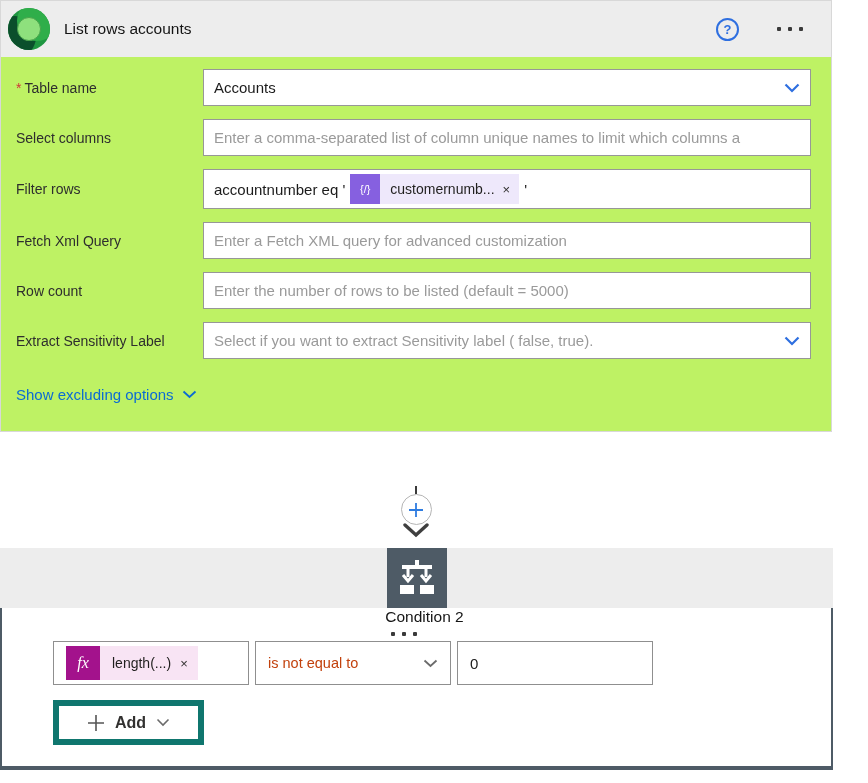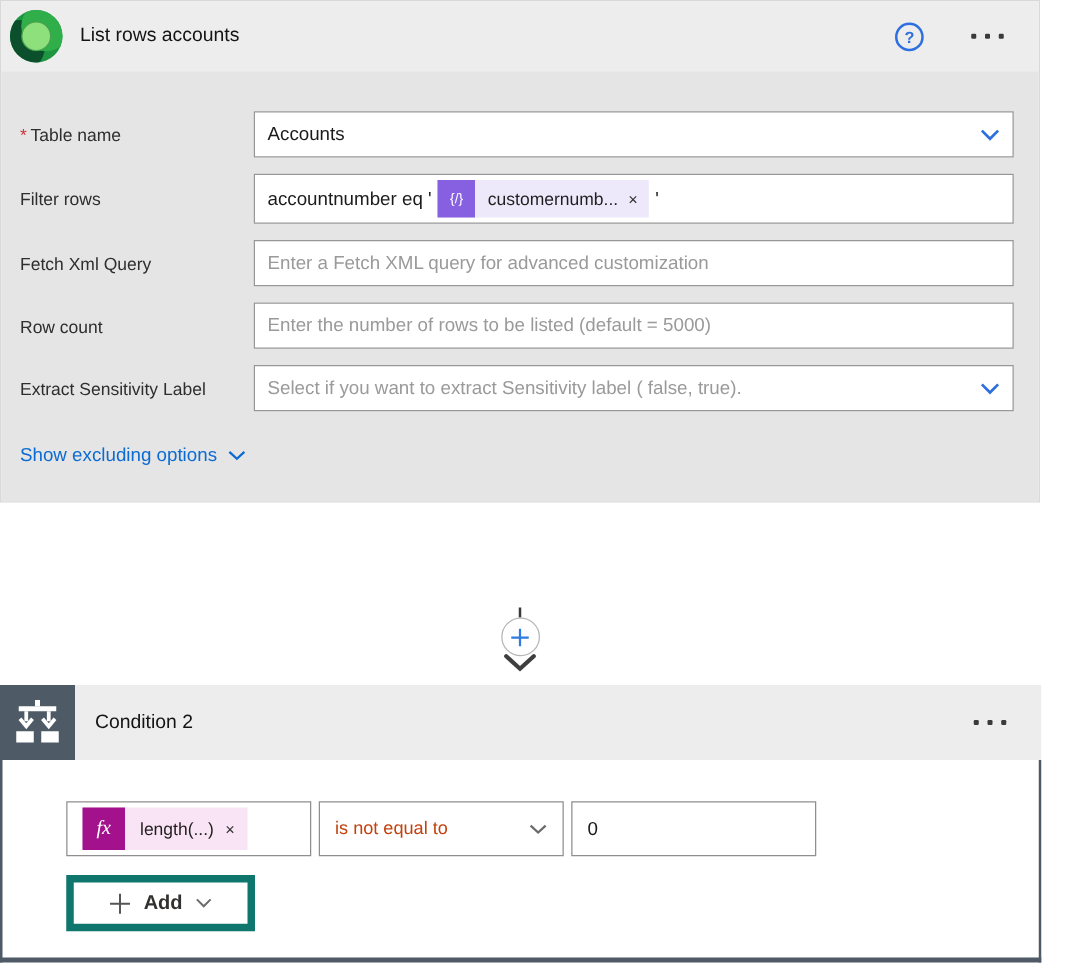--- a/index.html
+++ b/index.html
@@ -12,21 +12,21 @@
   .card1-header { height:56px; background:#ededed; display:flex; align-items:center; }
   .dv-icon { width:46px; height:46px; margin-left:5px; flex:0 0 auto; }
   .card-title { margin-left:12px; font-size:15.5px; color:#141414; }
   .spacer { flex:1; }
   .help-btn { width:23px; height:23px; border:2px solid #2e6fe0; border-radius:50%;
     color:#2e6fe0; font-size:13px; font-weight:bold; display:flex; align-items:center;
     justify-content:center; margin-right:36px; cursor:pointer; }
   .dots { display:flex; gap:7px; margin-right:26px; cursor:pointer; padding:6px 2px; }
   .dots i { width:4px; height:4px; background:#3a3a3a; border-radius:1px; display:block; }
 
-  .card1-body { padding:32px 20px 22px 15px; background:#e5e5e5; }
+  .card1-body { padding:12px 20px 22px 15px; background:#bef264; }
   .frow { display:flex; align-items:center; margin-bottom:13px; }
   .flabel { width:187px; flex:0 0 auto; font-size:14px; color:#2e2e2e; }
   .req { color:#d13438; margin-right:3px; }
   .fbox { flex:1; height:37px; border:1px solid #979797; background:#fff;
     display:flex; align-items:center; padding:0 10px; overflow:hidden; white-space:nowrap; }
   .fbox input { border:none; outline:none; flex:1; height:100%; font-size:15px;
     font-family:"Liberation Sans",sans-serif; color:#1f1f1f; background:transparent; min-width:0; }
   .fbox input::placeholder { color:#9a9a9a; opacity:1; }
   .selval { font-size:15px; color:#1b1b1b; flex:1; }
   .chev { flex:0 0 auto; margin-left:8px; display:flex; align-items:center; }
@@ -46,21 +46,21 @@
   
   .connector { position:absolute; left:0; top:486px; width:832px; display:flex;
     flex-direction:column; align-items:center; }
   .conn-stub { width:2px; height:8px; background:#3a3a3a; }
   .conn-circle { width:31px; height:31px; border:1px solid #b5b5b5; border-radius:50%;
     background:#fff; display:flex; align-items:center; justify-content:center; cursor:pointer; }
   .conn-arrow { margin-top:-2px; }
 
   
   .card2 { position:absolute; left:0; top:548px; width:833px; }
-  .card2-header { height:60px; display:flex; align-items:center; background:#ededed; }
+  .card2-header { height:60px; display:flex; align-items:center; background:#ededed;flex-direction:column; }
   .cond-ico-sq { width:60px; height:60px; background:#4e5b66; flex:0 0 auto; display:flex;
     align-items:center; justify-content:center; }
   .card2-title { margin-left:16px; font-size:15.5px; color:#141414; }
   .card2-body { border:2px solid #4e5b66; border-top:none; border-bottom-width:4px;
     background:#fff; height:162px; padding:33px 0 0 51px; }
   .cond-row { display:flex; gap:6px; }
   .cond-box { width:196px; height:44px; border:1px solid #8f8f8f; background:#fff;
     display:flex; align-items:center; padding:0 12px; }
   .fx-pill { display:inline-flex; align-items:center; height:34px; background:#f8e4f4;
     margin-left:8px; cursor:pointer; }
@@ -115,20 +115,26 @@
         <div class="fbox">
           <span class="selval">Accounts</span>
           <span class="chev">
             <svg width="16" height="10" viewBox="0 0 16 10">
                 <path d="M1.5 1.5 L8 8 L14.5 1.5" fill="none" stroke="#2e6fe0" stroke-width="2.2"></path>
               </svg>
           </span>
         </div>
       </div>
 
+      <div class="frow">
+        <span class="flabel">Select columns</span>
+        <div class="fbox">
+          <input type="text" placeholder="Enter a comma-separated list of column unique names to limit which columns a" style="">
+        </div>
+      </div>
 
       <div class="frow">
         <span class="flabel">Filter rows</span>
         <div class="fbox filter-box">
           <span class="filter-text">accountnumber eq '</span>
           <span class="token">
             <span class="token-ico">{/}</span>
             <span class="token-label">customernumb...</span>
             <span class="token-x">×</span>
           </span>

